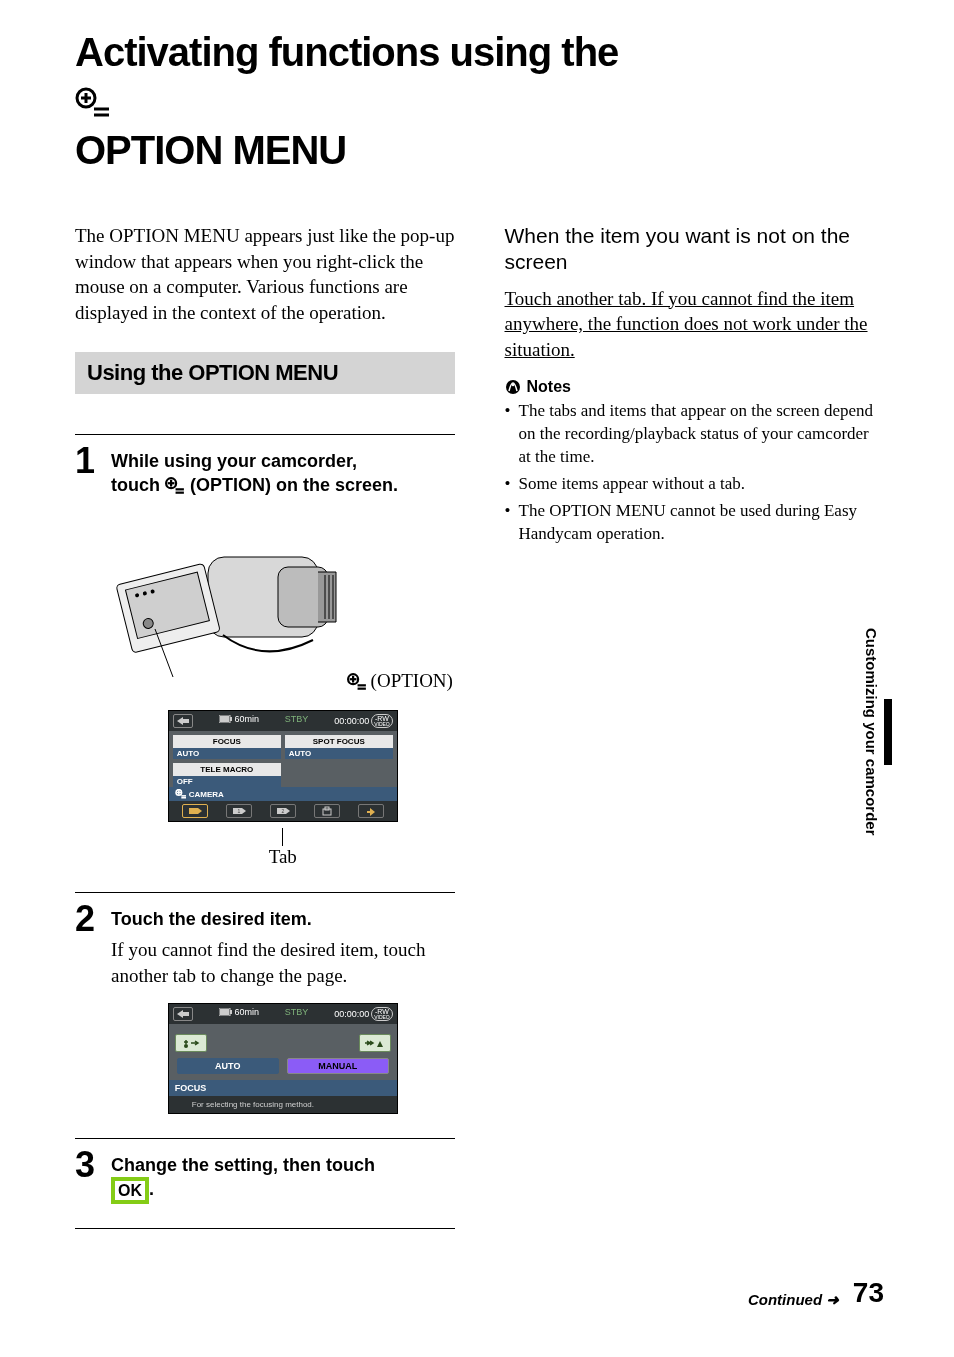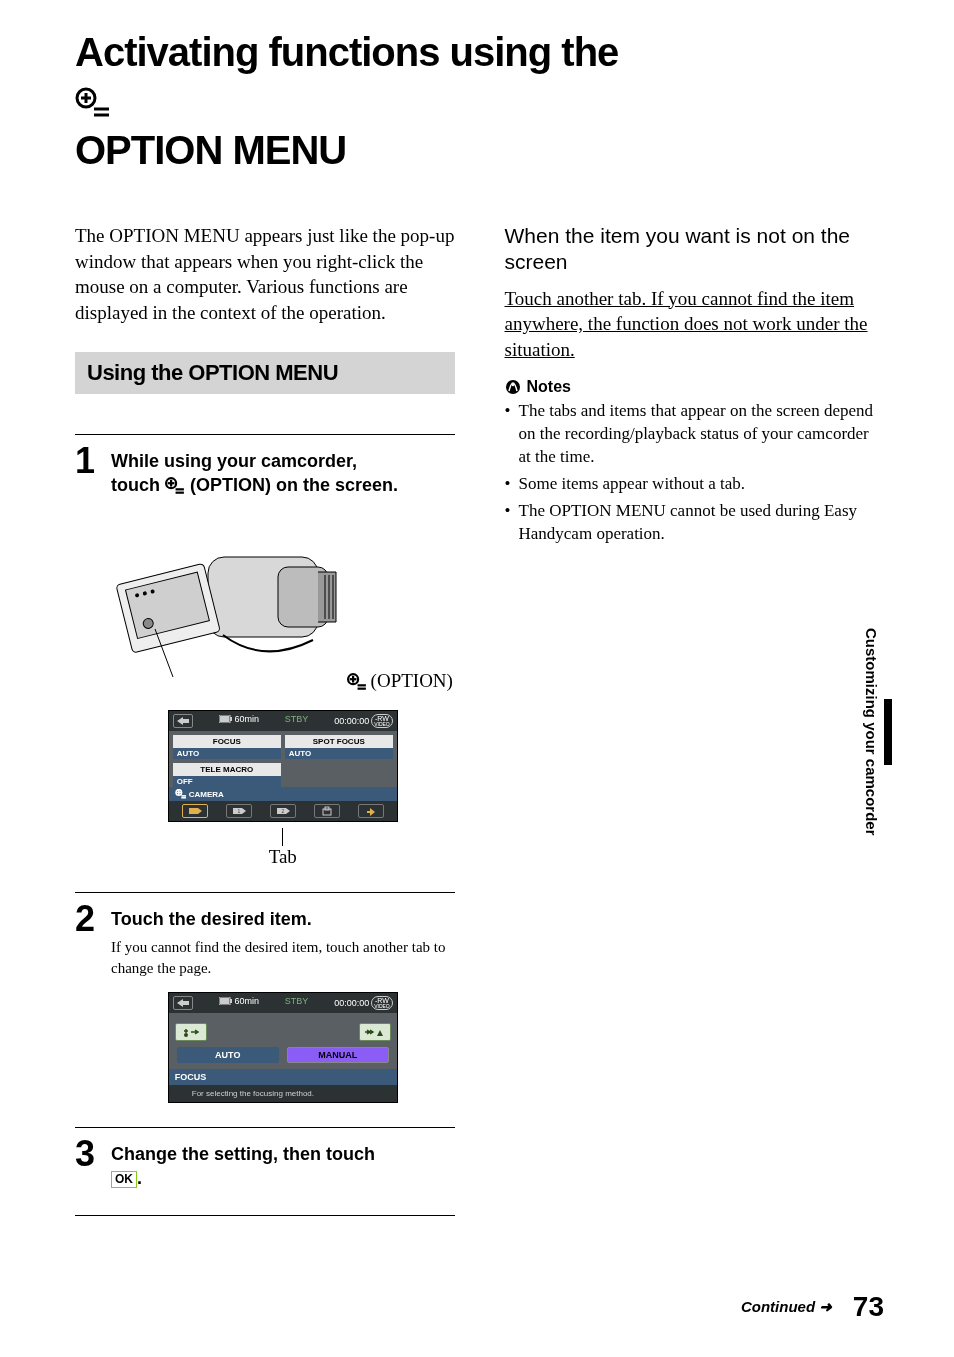--- a/index.html
+++ b/index.html
@@ -69,21 +69,21 @@
     flex: 1;
     padding-top: 6px;
   }
   .step-heading {
     font-family: Arial, Helvetica, sans-serif;
     font-weight: bold;
     font-size: 18px;
     line-height: 1.35;
   }
   .step-text {
-    font-size: 15px;
+    font-size: 19px;
     line-height: 1.35;
     margin-top: 6px;
   }
   .step-end {
     border-top: 1px solid #000;
     height: 1px;
   }
   .illus-wrap {
     text-align: center;
     margin: 20px 0 10px 0;
@@ -233,46 +233,46 @@
   .side-tab-text {
     writing-mode: vertical-rl;
     font-family: Arial, Helvetica, sans-serif;
     font-weight: bold;
     font-size: 15px;
     padding: 8px 4px 8px 0;
     font-stretch: condensed;
   }
   .footer {
     position:absolute;
-    bottom: 34px;
+    bottom: 48px;
     right: 70px;
     display:flex;
-    align-items:center;
-    gap: 21px;
+    align-items:flex-end;
+    gap: 14px;
   }
   .continued {
     font-family: Arial, Helvetica, sans-serif;
     font-style: italic;
     font-weight: bold;
     font-size: 15px;
   }
   .arrow-r {
     font-family: Arial, sans-serif;
     font-weight: bold;
   }
   .pagenum {
     font-family: Arial, Helvetica, sans-serif;
     font-weight: 900;
     font-size: 28px;
   }
   .ok-box {
     display:inline-block;
-    border:1px solid #84cc16;
-    font-family: Arial, Helvetica, sans-serif;
-    font-size: 12px;
+    border:4px solid #84cc16;
+    font-family: Arial, Helvetica, sans-serif;
+    font-size: 16px;
     padding: 0 3px;
     line-height: 1.2;
     vertical-align: middle;
   }
   .option-glyph svg { vertical-align: -4px; }
 </style>
 </head>
 <body>
 
 <div class="page">

